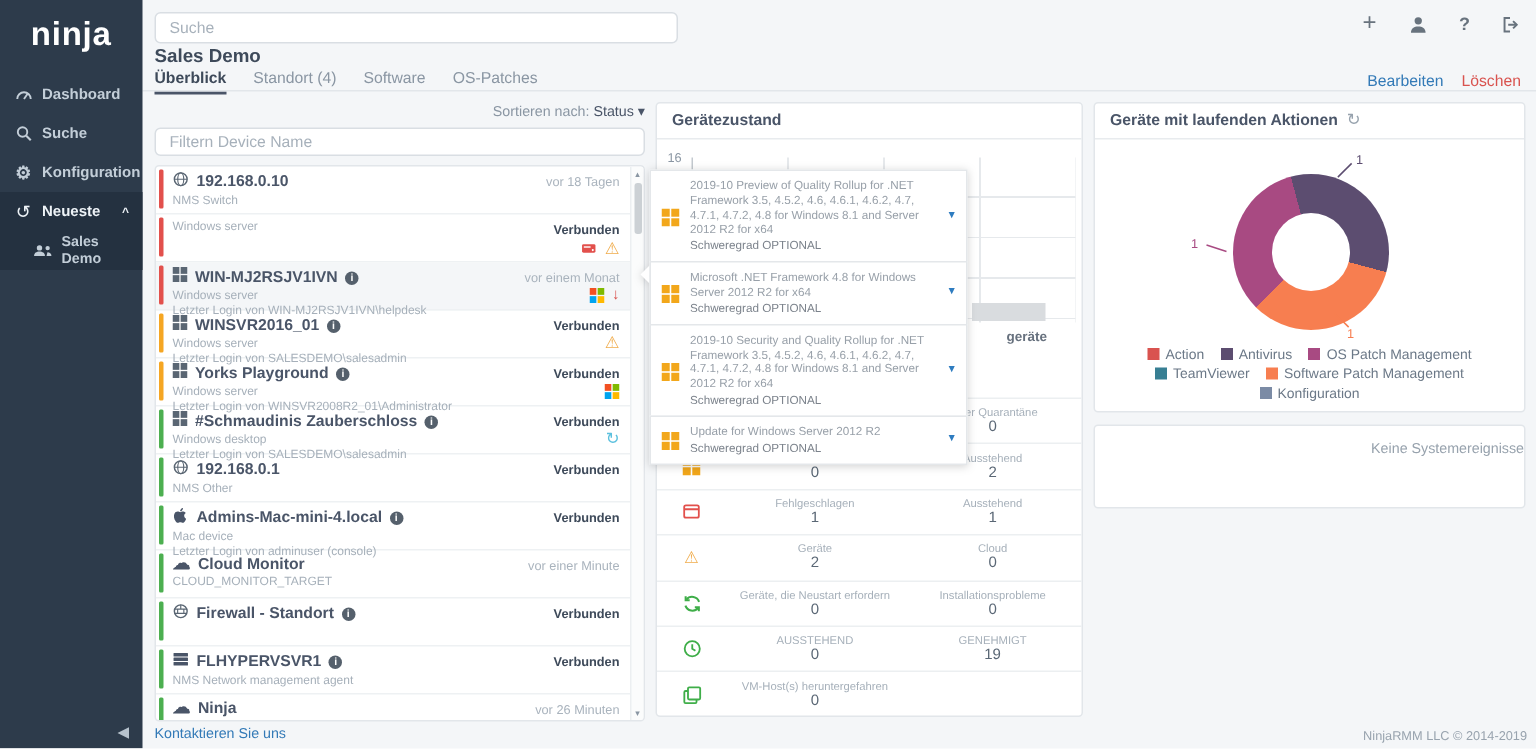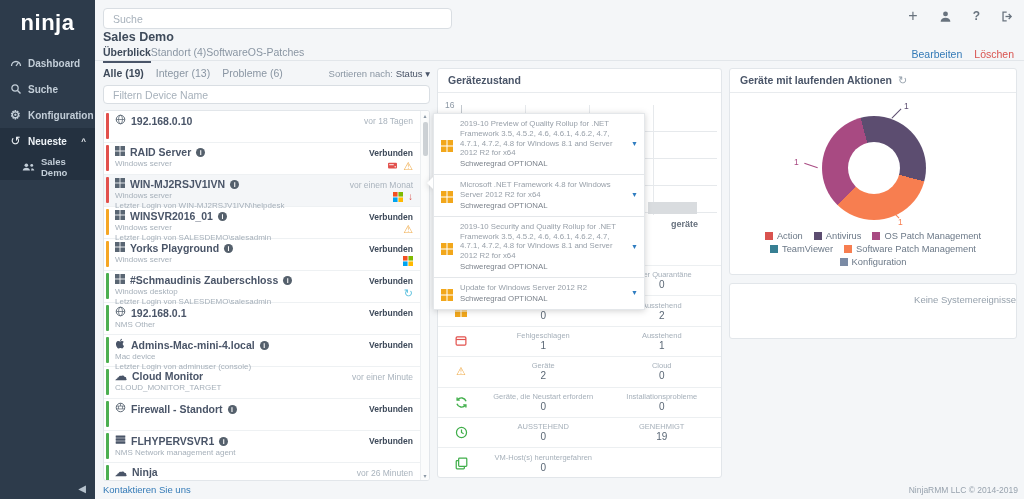--- a/index.html
+++ b/index.html
@@ -20,21 +20,21 @@
   
   .main{position:absolute;left:95px;top:0;right:0;bottom:0;background:#f4f6f8;}
   .search-input{position:absolute;left:8px;top:8px;width:349px;height:21px;border:1px solid #d9dee3;border-radius:4px;font-size:10.5px;padding:0 9px;color:#556;background:#fff;font-family:"Liberation Sans",sans-serif;}
   .search-input::placeholder{color:#a7b1bb;}
   .top-icons{position:absolute;top:9px;right:10px;display:flex;align-items:center;gap:21px;color:#68737e;}
   .ti{display:flex;align-items:center;cursor:pointer;}
   .ti-plus{font-size:16px;font-weight:400;line-height:14px;}
   .ti-help{font-size:12px;font-weight:700;}
 
   .page-title{position:absolute;left:8px;top:30px;font-size:12.5px;font-weight:700;color:#3e4a5a;}
-  .tabs{position:absolute;left:8px;top:46px;display:flex;font-size:10.5px;color:#8a96a3;}
+  .tabs{position:absolute;left:8px;top:46px;display:flex;gap:18px;font-size:10.5px;color:#8a96a3;}
   .tab{padding-bottom:3px;cursor:pointer;}
   .tab.active{color:#3e4a5a;font-weight:700;border-bottom:2px solid #4a5568;}
   .page-actions{position:absolute;right:10px;top:48px;display:flex;gap:12px;font-size:10.5px;}
   .act-edit{color:#337ab7;cursor:pointer;}
   .act-delete{color:#d9534f;cursor:pointer;}
   .header-divider{position:absolute;left:0;right:0;top:60px;border-top:1px solid #e2e6ea;}
 
   
   .filters{position:absolute;left:8px;top:67px;display:flex;gap:12px;font-size:10.5px;color:#8a96a3;}
   .filter{cursor:pointer;}
@@ -201,26 +201,20 @@
         <div class="tab">OS-Patches</div>
       </div>
 
     <div class="page-actions">
       <span class="act-edit">Bearbeiten</span>
       <span class="act-delete">Löschen</span>
     </div>
 
     <div class="header-divider"></div>
 
-    <div class="filters">
-
-    <span class="filter active">Alle (19)</span>
-        <span class="filter">Integer (13)</span>
-        <span class="filter">Probleme (6)</span>
-      </div>
     <div class="sort">
       <span>Sortieren nach:</span>
       <span class="sort-value">Status</span>
       <span class="sort-value">▾</span>
     </div>
     <input class="device-filter-input" type="text" placeholder="Filtern Device Name" style="">
 
     <div class="device-list">
       <div>
 
@@ -228,37 +222,31 @@
             <span class="status-bar" style="background: rgb(226, 80, 76);"></span>
             <div class="device-name">
               <span><svg width="11" height="11" viewBox="0 0 16 16" style="color:#5a6673;">
                   <circle cx="8" cy="8" r="6.2" fill="none" stroke="currentColor" stroke-width="1.4"></circle>
                   <ellipse cx="8" cy="8" rx="2.9" ry="6.2" fill="none" stroke="currentColor" stroke-width="1.1"></ellipse>
                   <line x1="1.8" y1="8" x2="14.2" y2="8" stroke="currentColor" stroke-width="1.1"></line>
                 </svg></span>
               <span>192.168.0.10</span>
 
             </div>
+            <div>
+
+            <div class="device-line">NMS Switch</div>
+            </div>
             <span class="device-right time">vor 18 Tagen</span>
             <span class="device-badges">
               
             </span>
           </div>
           <div class="device-row">
             <span class="status-bar" style="background: rgb(226, 80, 76);"></span>
-            <div class="device-name">
-              <span><svg width="10" height="10" viewBox="0 0 16 16">
-                  <rect x="0" y="0" width="7.3" height="7.3" fill="#5a6673"></rect>
-                  <rect x="8.7" y="0" width="7.3" height="7.3" fill="#5a6673"></rect>
-                  <rect x="0" y="8.7" width="7.3" height="7.3" fill="#5a6673"></rect>
-                  <rect x="8.7" y="8.7" width="7.3" height="7.3" fill="#5a6673"></rect>
-                </svg></span>
-              <span>RAID Server</span>
-              <span class="info-dot">i</span>
-            </div>
             <div>
 
             <div class="device-line">Windows server</div>
             </div>
             <span class="device-right bold">Verbunden</span>
             <span class="device-badges">
 
             <span class="badge-glyph">
                 <svg width="11" height="11" viewBox="0 0 16 16">
                   <rect x="1.5" y="4" width="13" height="8.4" rx="1.4" fill="#e2504c"></rect>
@@ -337,20 +325,21 @@
                   <rect x="8.7" y="0" width="7.3" height="7.3" fill="#5a6673"></rect>
                   <rect x="0" y="8.7" width="7.3" height="7.3" fill="#5a6673"></rect>
                   <rect x="8.7" y="8.7" width="7.3" height="7.3" fill="#5a6673"></rect>
                 </svg></span>
               <span>Yorks Playground</span>
               <span class="info-dot">i</span>
             </div>
             <div>
 
             <div class="device-line">Windows server</div>
+              <div class="device-line">Letzter Login von WINSVR2008R2_01\Administrator</div>
             </div>
             <span class="device-right bold">Verbunden</span>
             <span class="device-badges">
 
             <span class="badge-glyph">
                 <svg width="10" height="10" viewBox="0 0 16 16">
                   <rect x="0" y="0" width="7.3" height="7.3" fill="#f25022"></rect>
                   <rect x="8.7" y="0" width="7.3" height="7.3" fill="#7fba00"></rect>
                   <rect x="0" y="8.7" width="7.3" height="7.3" fill="#00a4ef"></rect>
                   <rect x="8.7" y="8.7" width="7.3" height="7.3" fill="#ffb900"></rect>

